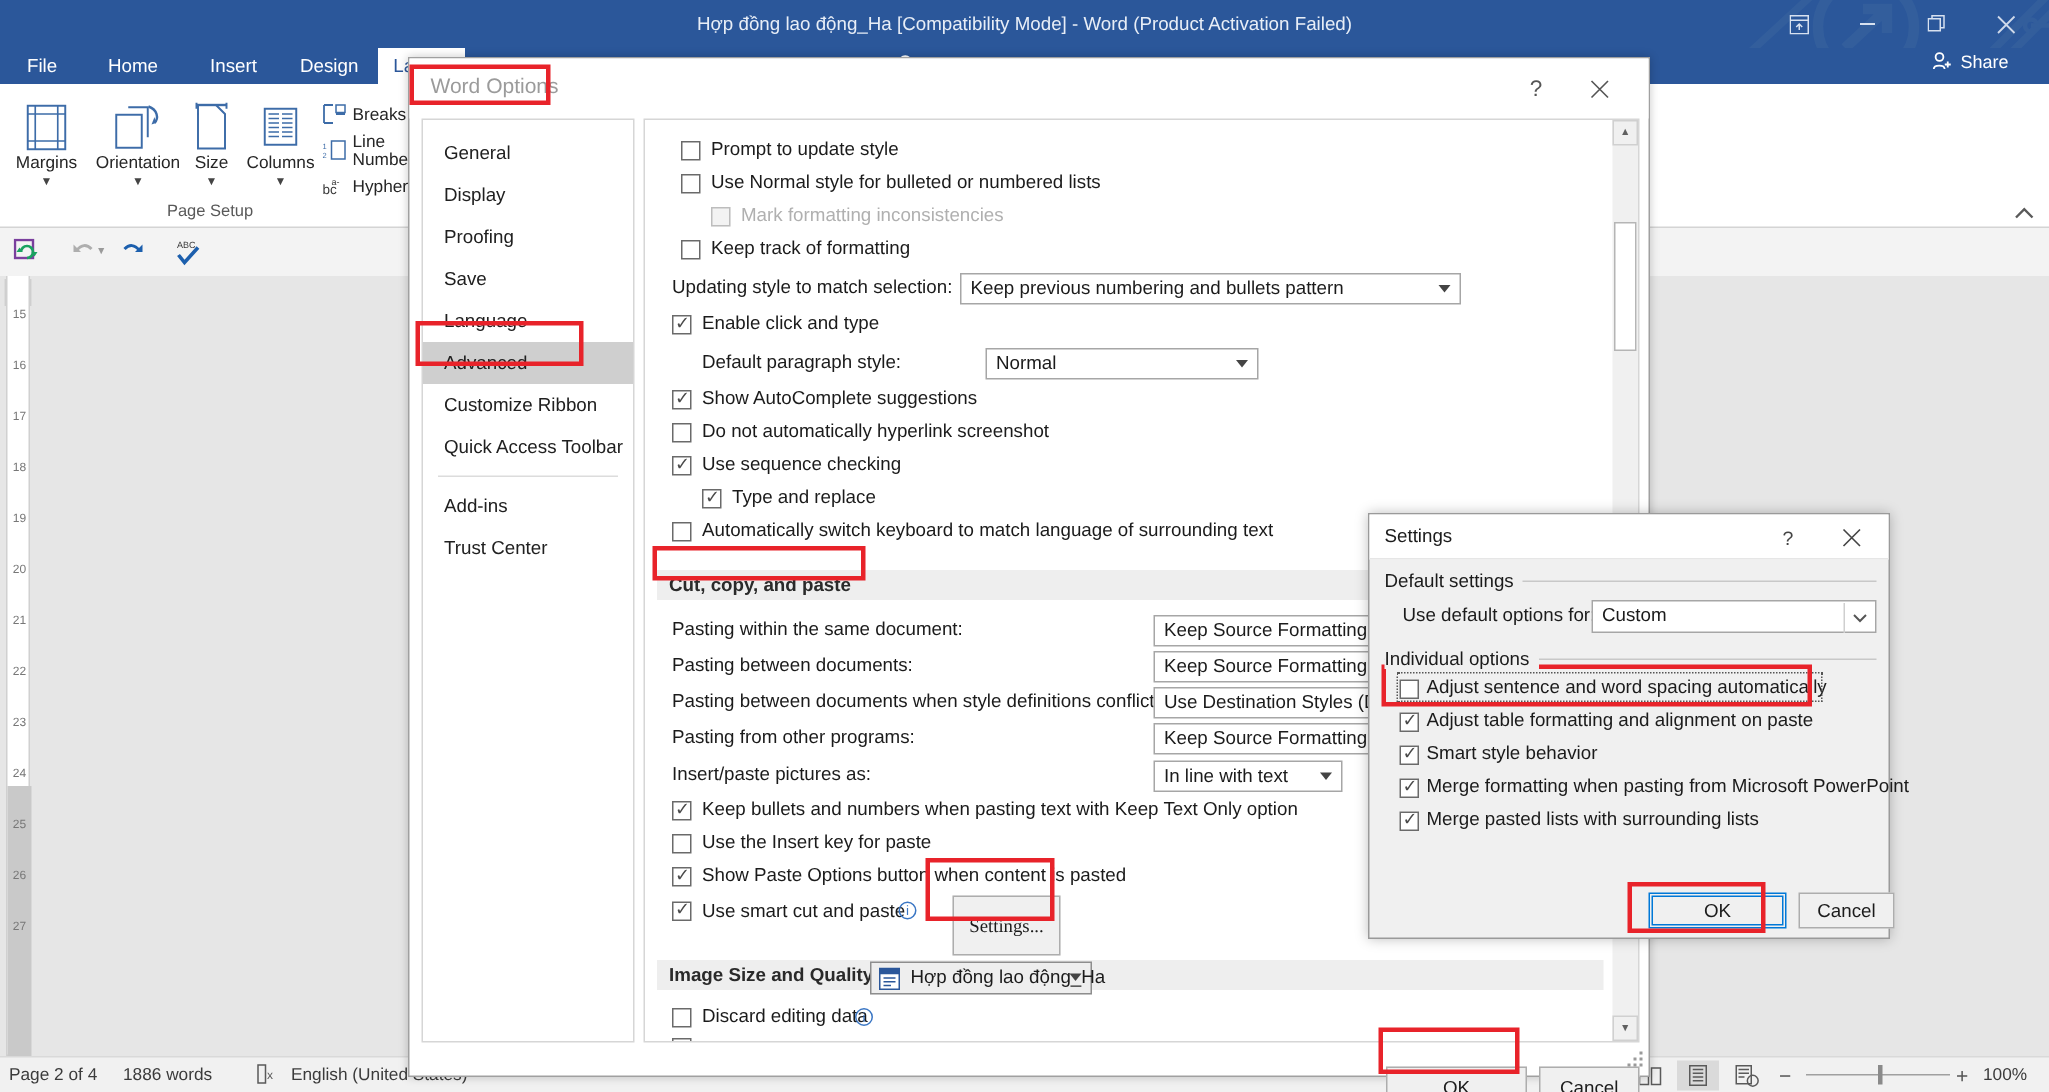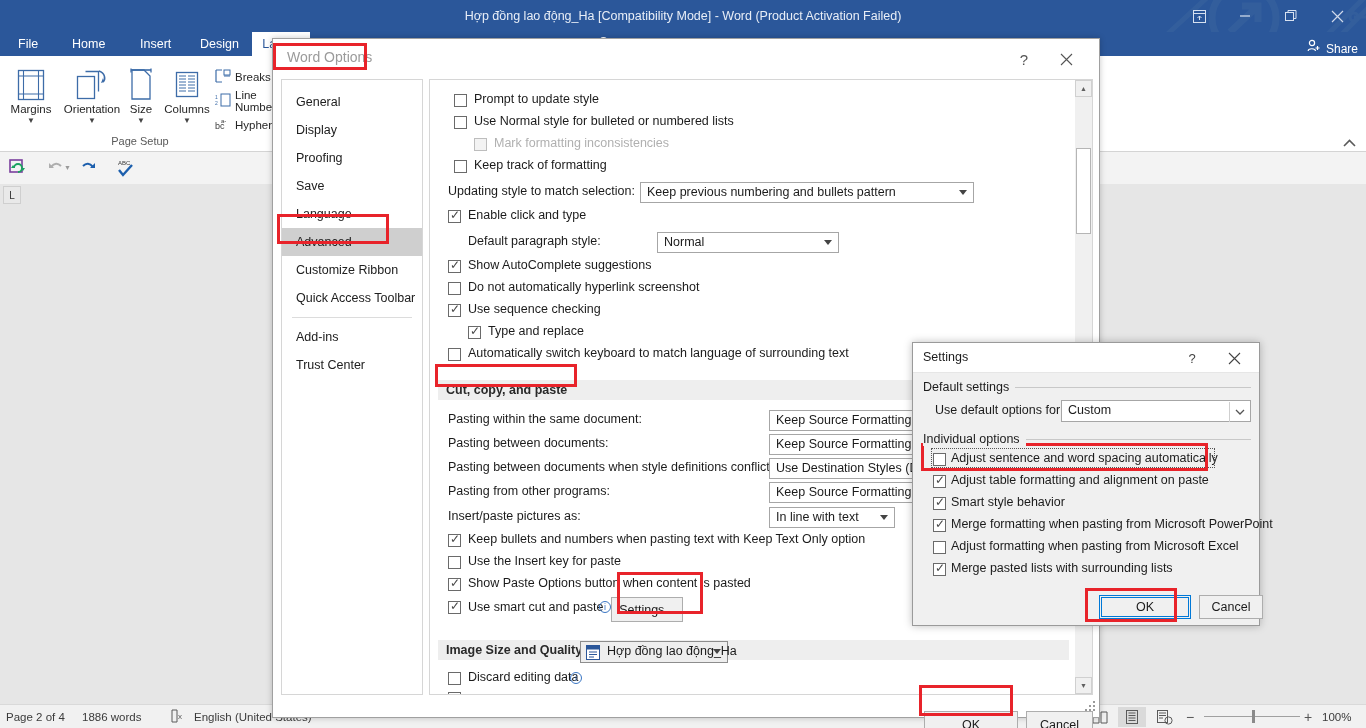--- a/index.html
+++ b/index.html
@@ -40,22 +40,22 @@
     background: #2b579a;
   }
   .ribbon-tabs .tab {
     position: absolute; top: 0; height: 24px; line-height: 24px;
     color: #ffffff; font-size: 12.5px; padding: 0 10px; white-space: nowrap;
   }
   .ribbon-tabs .tab.active {
     background: #ffffff; color: #2b579a;
   }
   .share-btn {
-    position: absolute; right: 0; top: 34px; height: 22px;
-    display: flex; align-items: flex-end; gap: 5px;
+    position: absolute; right: 19px; top: 34px; height: 22px;
+    display: flex; align-items: flex-start; gap: 5px;
     color: #fff; font-size: 12px; padding: 0 8px;
   }
 
   
   .ribbon {
     position: absolute; left: 0; top: 56px; width: 1366px; height: 96px;
     background: #ffffff; border-bottom: 1px solid #d4d4d4;
   }
   .rb-group { position: absolute; top: 2px; height: 90px; }
   .rb-bigbtn {
@@ -385,20 +385,36 @@
     <div class="qat-ico" style="left:114px;">
       <svg width="20" height="20" viewBox="0 0 20 20">
           <text x="2" y="7" font-size="6" fill="#3a3a3a">ABC</text>
           <path d="M3 12 l4 5 l9 -10" fill="none" stroke="#1c5fad" stroke-width="2.4"></path>
         </svg>
     </div>
   </div>
 
   <div class="docarea">
     <div class="tabstop">L</div>
+    <div class="vruler">
+      <div class="vr-grey" style="top:340px;height:180px;"></div>
+      <div class="tick" style="top:22px;">15</div>
+      <div class="tick" style="top:56px;">16</div>
+      <div class="tick" style="top:90px;">17</div>
+      <div class="tick" style="top:124px;">18</div>
+      <div class="tick" style="top:158px;">19</div>
+      <div class="tick" style="top:192px;">20</div>
+      <div class="tick" style="top:226px;">21</div>
+      <div class="tick" style="top:260px;">22</div>
+      <div class="tick" style="top:294px;">23</div>
+      <div class="tick" style="top:328px;">24</div>
+      <div class="tick" style="top:362px;">25</div>
+      <div class="tick" style="top:396px;">26</div>
+      <div class="tick" style="top:430px;">27</div>
+    </div>
 
     <div class="logo-wm">
       <div>
         <svg width="150" height="115" viewBox="0 0 150 115">
           <g fill="none" stroke="#1f3a93" stroke-width="2.4">
             <path d="M58 22 c0 -12 10 -18 18 -18 c9 0 16 6 16 16 c0 5 -1 8 -3 10"></path>
             <path d="M60 16 c6 3 16 4 26 1 c3 4 5 6 6 10"></path>
             <ellipse cx="75" cy="30" rx="16" ry="15"></ellipse>
             <circle cx="69" cy="28" r="1.6" fill="#1f3a93"></circle>
             <circle cx="82" cy="28" r="1.6" fill="#1f3a93"></circle>
@@ -607,21 +623,21 @@
               <span class="chk">✓</span>
             </span>
           <span class="txt" style="left:38px;">Show Paste Options button when content is pasted</span>
         </div>
         <div class="row" style="height:32px;">
           <span class="cb" style="left:18px;top:5px;">
               <span class="chk">✓</span>
             </span>
           <span class="txt" style="left:38px;top:4px;">Use smart cut and paste</span>
           <span style="position:absolute;left:169px;top:5px;" class="info-i">i</span>
-          <span class="btn" style="left:181px;top:1px;width:72px;height:25px;">Settings...</span>
+          <span class="btn" style="left:205px;top:1px;width:72px;height:40px;font-family:Liberation Serif, serif;">Settings...</span>
         </div>
 
         <div class="row" style="height:40px;">
           <span class="sec-head" style="left:8px;top:12px;width:631px;">Image Size and Quality</span>
           <span class="sel-box" style="left:150px;top:13px;width:148px;height:22px;background:#eee;border-color:#8d8d8d;">
             <span class="docfile-ico" style="left:5px;top:3px;">
               <svg width="16" height="15" viewBox="0 0 16 15">
                   <rect x="0.5" y="0.5" width="13" height="14" fill="#fff" stroke="#2b579a"></rect>
                   <rect x="0.5" y="0.5" width="13" height="4" fill="#2b579a"></rect>
                   <path d="M3 7 h8 M3 9.5 h8 M3 12 h5" stroke="#2b579a"></path>
@@ -703,24 +719,20 @@
           </span>
         <span class="txt" style="left:20px;">Smart style behavior</span>
       </div>
       <div class="row">
         <span class="cb" style="left:2px;">
             <span class="chk">✓</span>
           </span>
         <span class="txt" style="left:20px;">Merge formatting when pasting from Microsoft PowerPoint</span>
       </div>
       <div class="row">
-        <span class="cb" style="left:2px;"></span>
-        <span class="txt" style="left:20px;">Adjust formatting when pasting from Microsoft Excel</span>
-      </div>
-      <div class="row">
         <span class="cb" style="left:2px;">
             <span class="chk">✓</span>
           </span>
         <span class="txt" style="left:20px;">Merge pasted lists with surrounding lists</span>
       </div>
     </div>
 
     <div class="dashbox" style="left:18px;top:105px;width:284px;height:20px;"></div>
 
     <div class="btn def" style="left:186px;top:252px;width:92px;height:24px;">OK</div>

